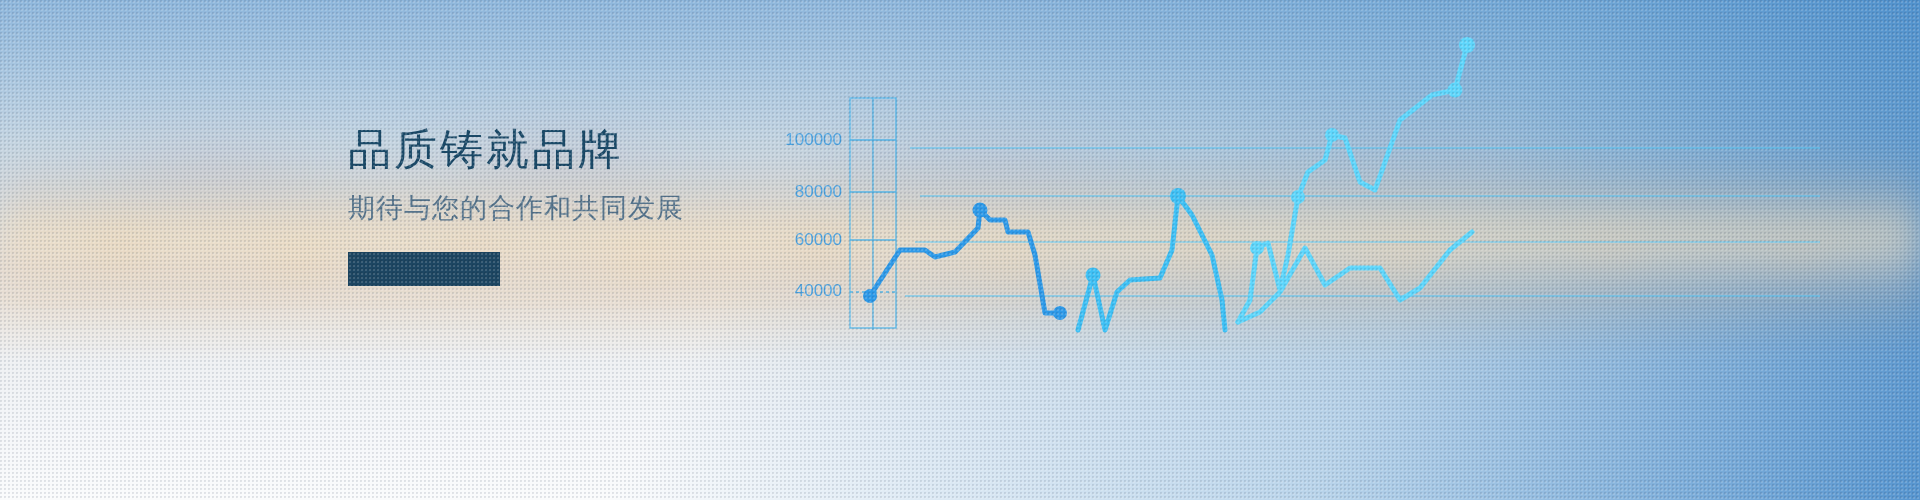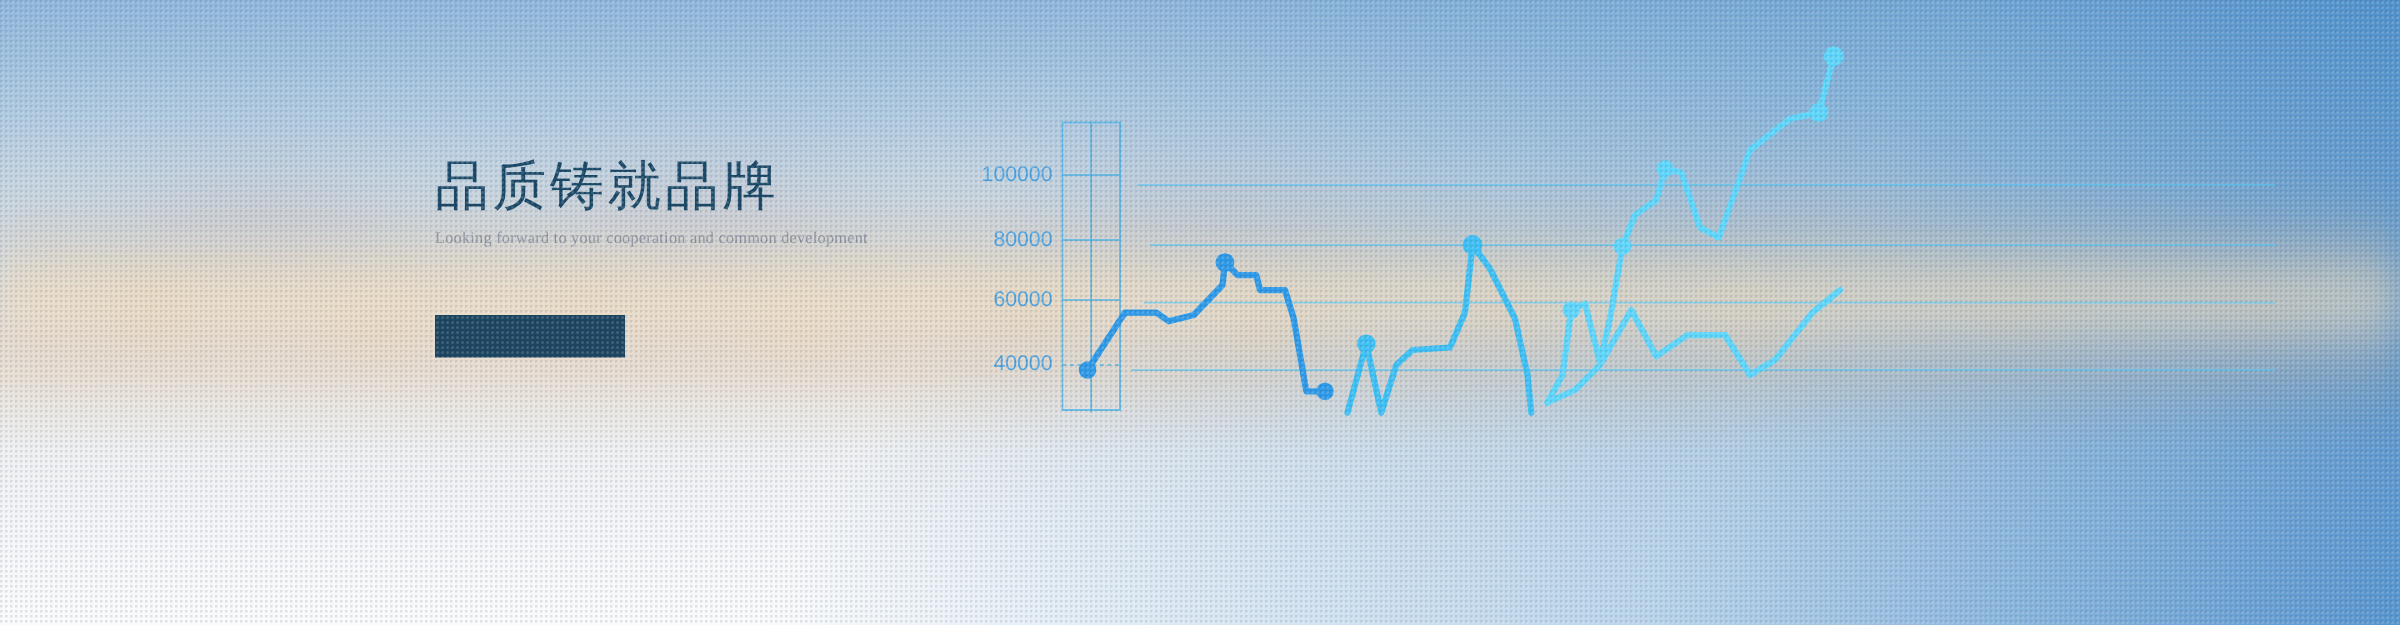--- a/index.html
+++ b/index.html
@@ -196,21 +196,21 @@
 
       <g>
         <polyline fill="none" stroke="#5fd6fb" stroke-width="5" stroke-linecap="round" stroke-linejoin="round" points="478,322 500,312 520,292 545,248 565,285 590,268 620,268 640,300 660,288 690,250 712,232"></polyline>
       </g>
 
     </svg>
   </div>
 
   <div class="copy">
     <div class="headline">品质铸就品牌</div>
-    <div class="enline">Looking forward to your cooperation and common development</div>
+    <div class="subline">期待与您的合作和共同发展</div>
   </div>
 
   <button class="cta"></button>
 
   <div class="halftone"></div>
   <div class="halftone2"></div>
 
 </div>
 
 </body></html>

